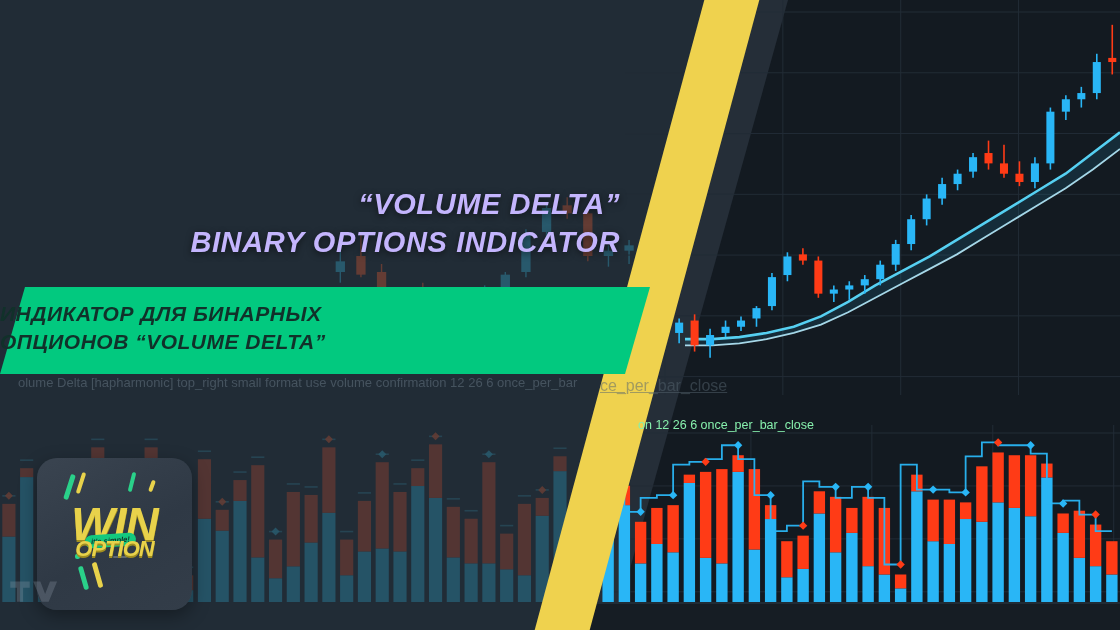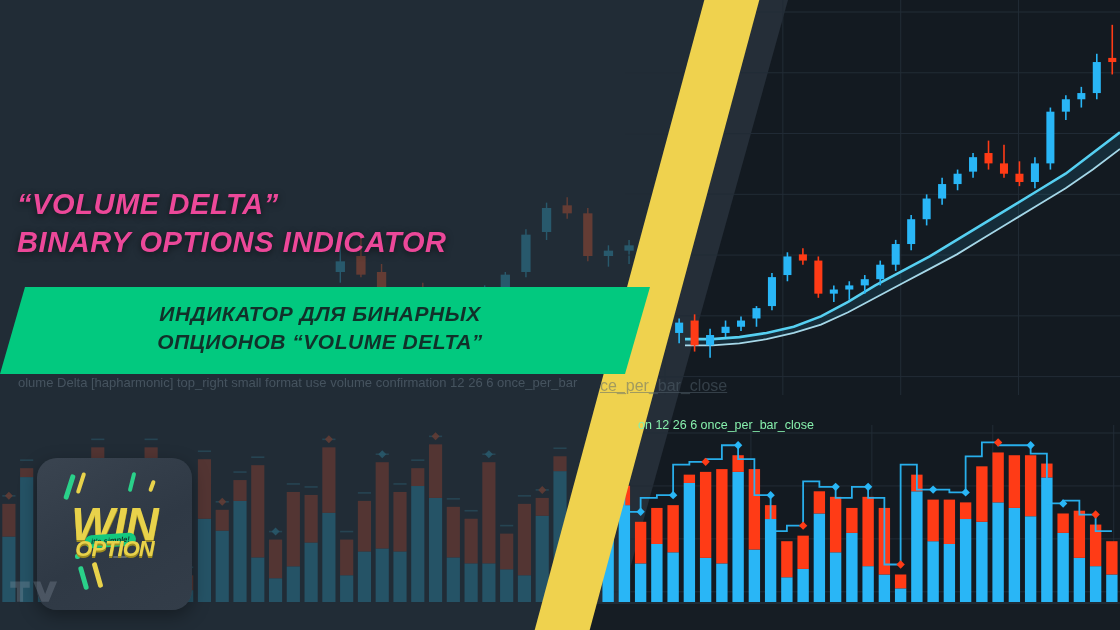--- a/index.html
+++ b/index.html
@@ -52,37 +52,36 @@
     clip-path: polygon(20px 0, 560px 0, 560px 26px, 13px 26px);
   }
 
   
   .rchart { position:absolute; left:625px; top:0; width:495px; height:395px; }
   .rvol   { position:absolute; left:600px; top:425px; width:520px; height:180px; }
 
   
   .title {
     position:absolute; left:0; top:186px; width:620px;
-    text-align:left;
-    color:#ec4899;
+    text-align:right;
+    color:#c4b5fd;
     font-size:29px; font-weight:bold; font-style:italic;
     letter-spacing:.6px; line-height:1.30;
     text-shadow:0 2px 7px rgba(0,0,0,.55);
     white-space:pre-line;
-    padding-left:17px;
   }
 
   .banner {
     position:absolute; left:-30px; top:287px; width:680px; height:87px;
     background:#02c97f;
     clip-path: polygon(55px 0, 680px 0, 655px 87px, 30px 87px);
   }
   .banner-text {
     position:absolute; left:0; top:300px; width:640px;
-    text-align:center;
+    text-align:left;
     color:#11312a;
     font-size:21px; font-weight:bold; font-style:italic;
     letter-spacing:.5px; line-height:1.33;
     white-space:pre-line;
   }
 
   
   .codeline {
     position:absolute; left:6px; top:375px; width:620px;
     font-size:13px; color:#5c6b78; opacity:.62;

